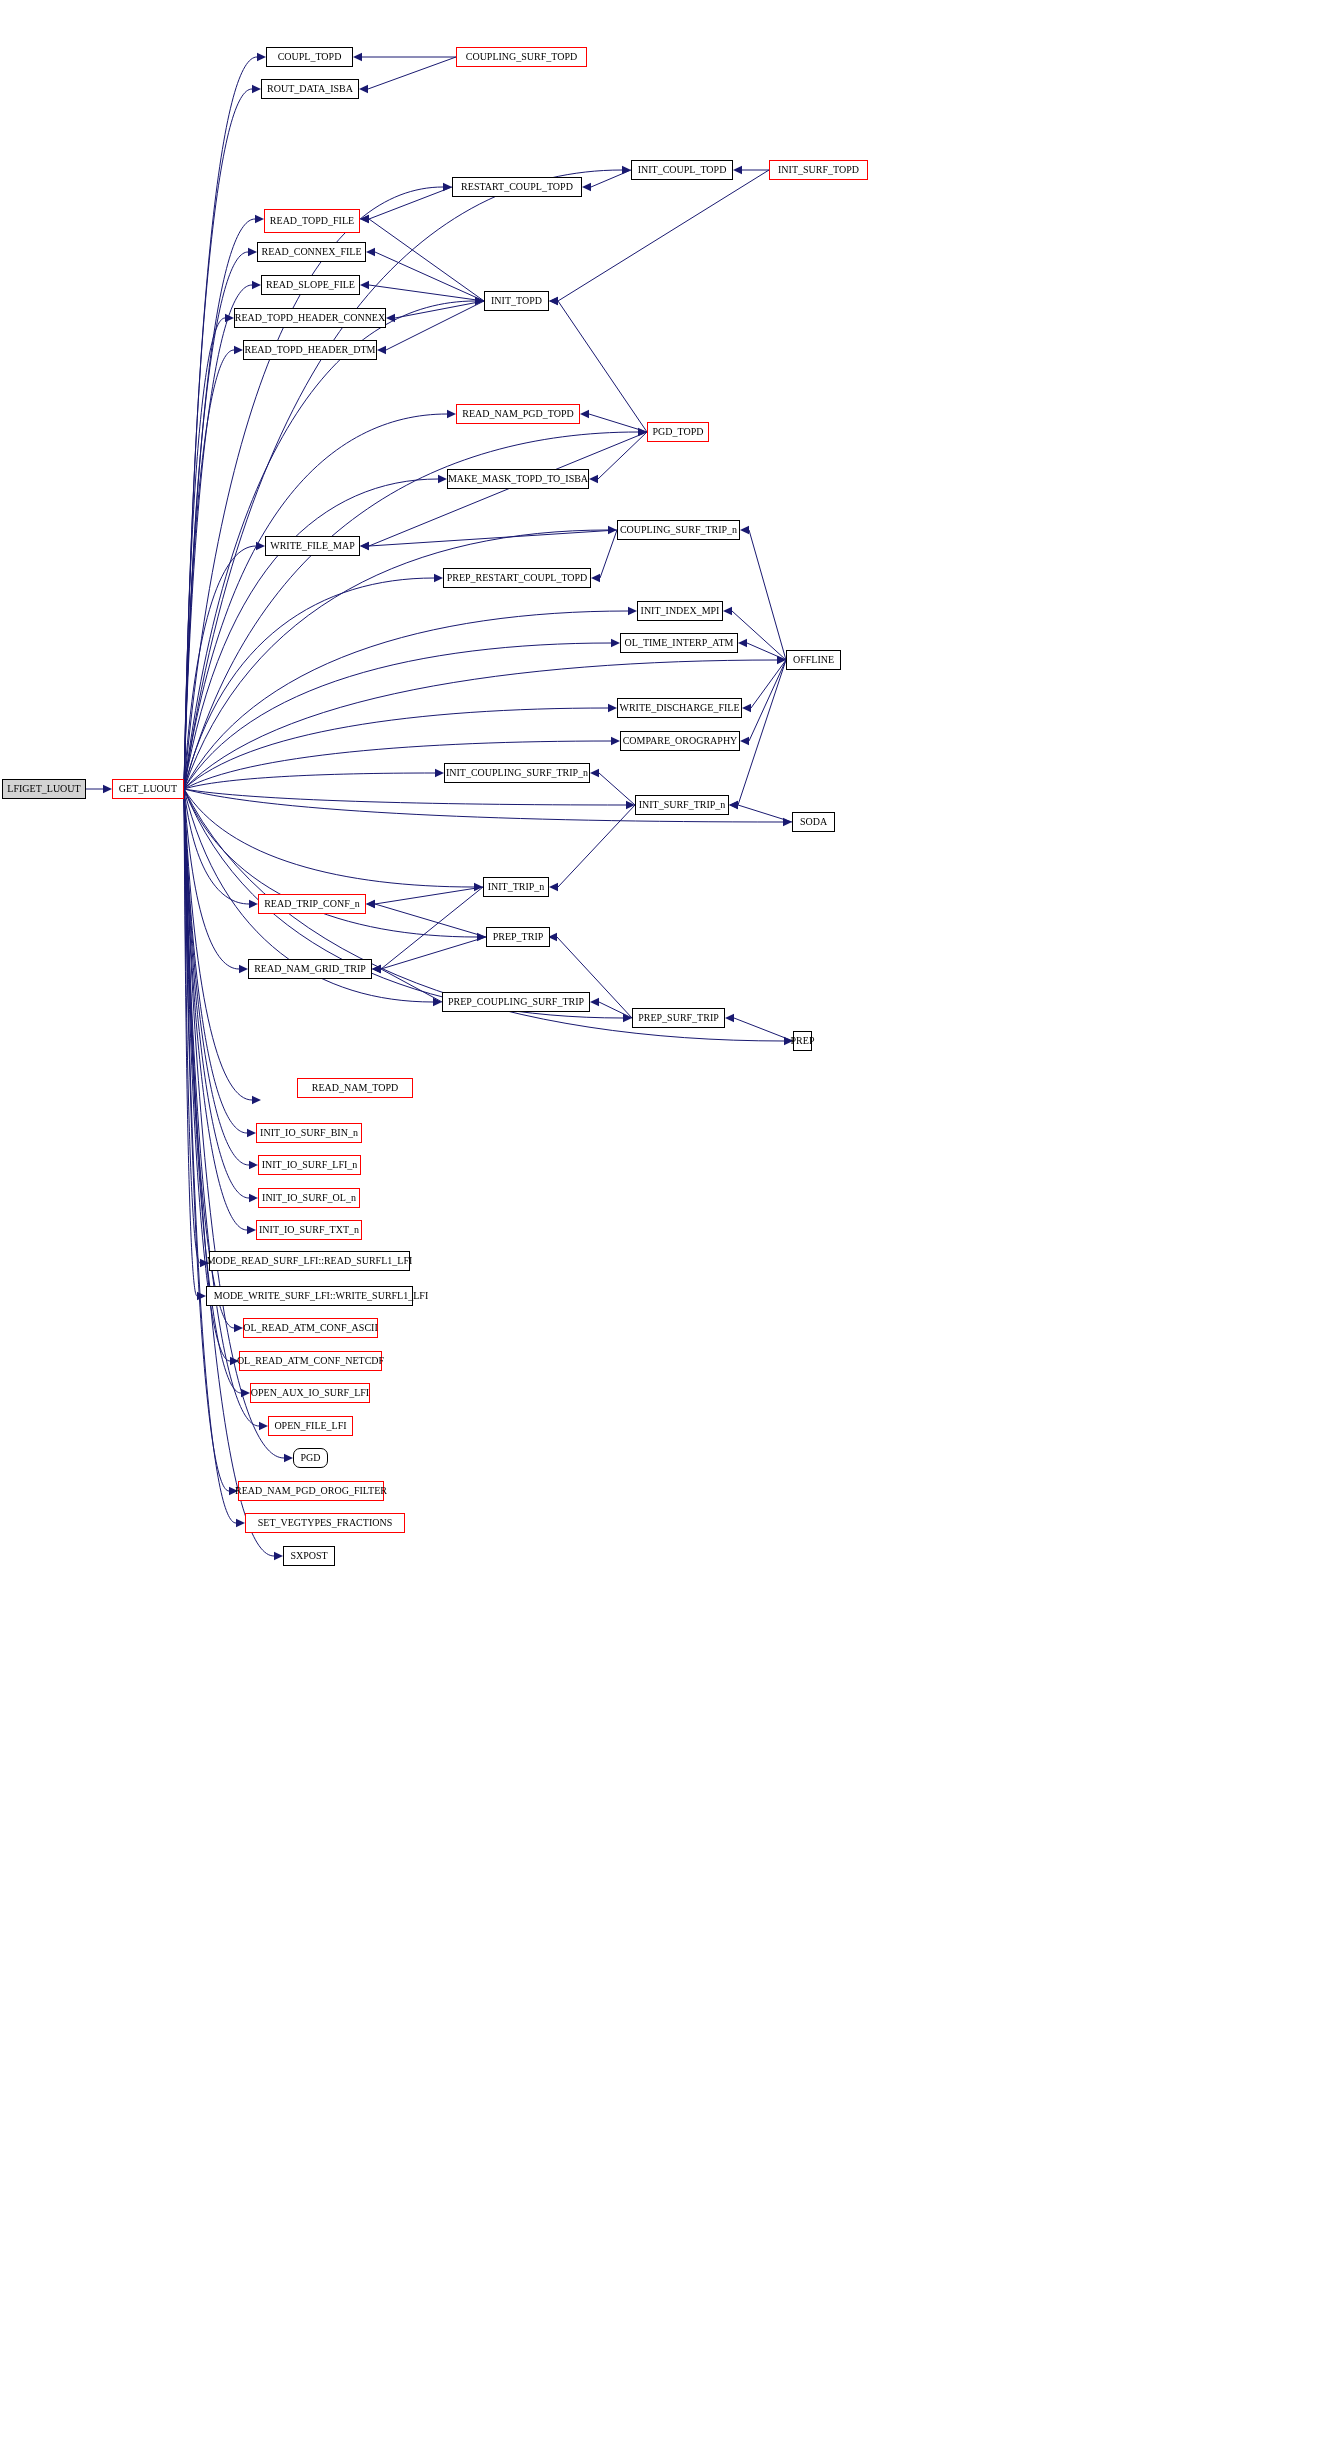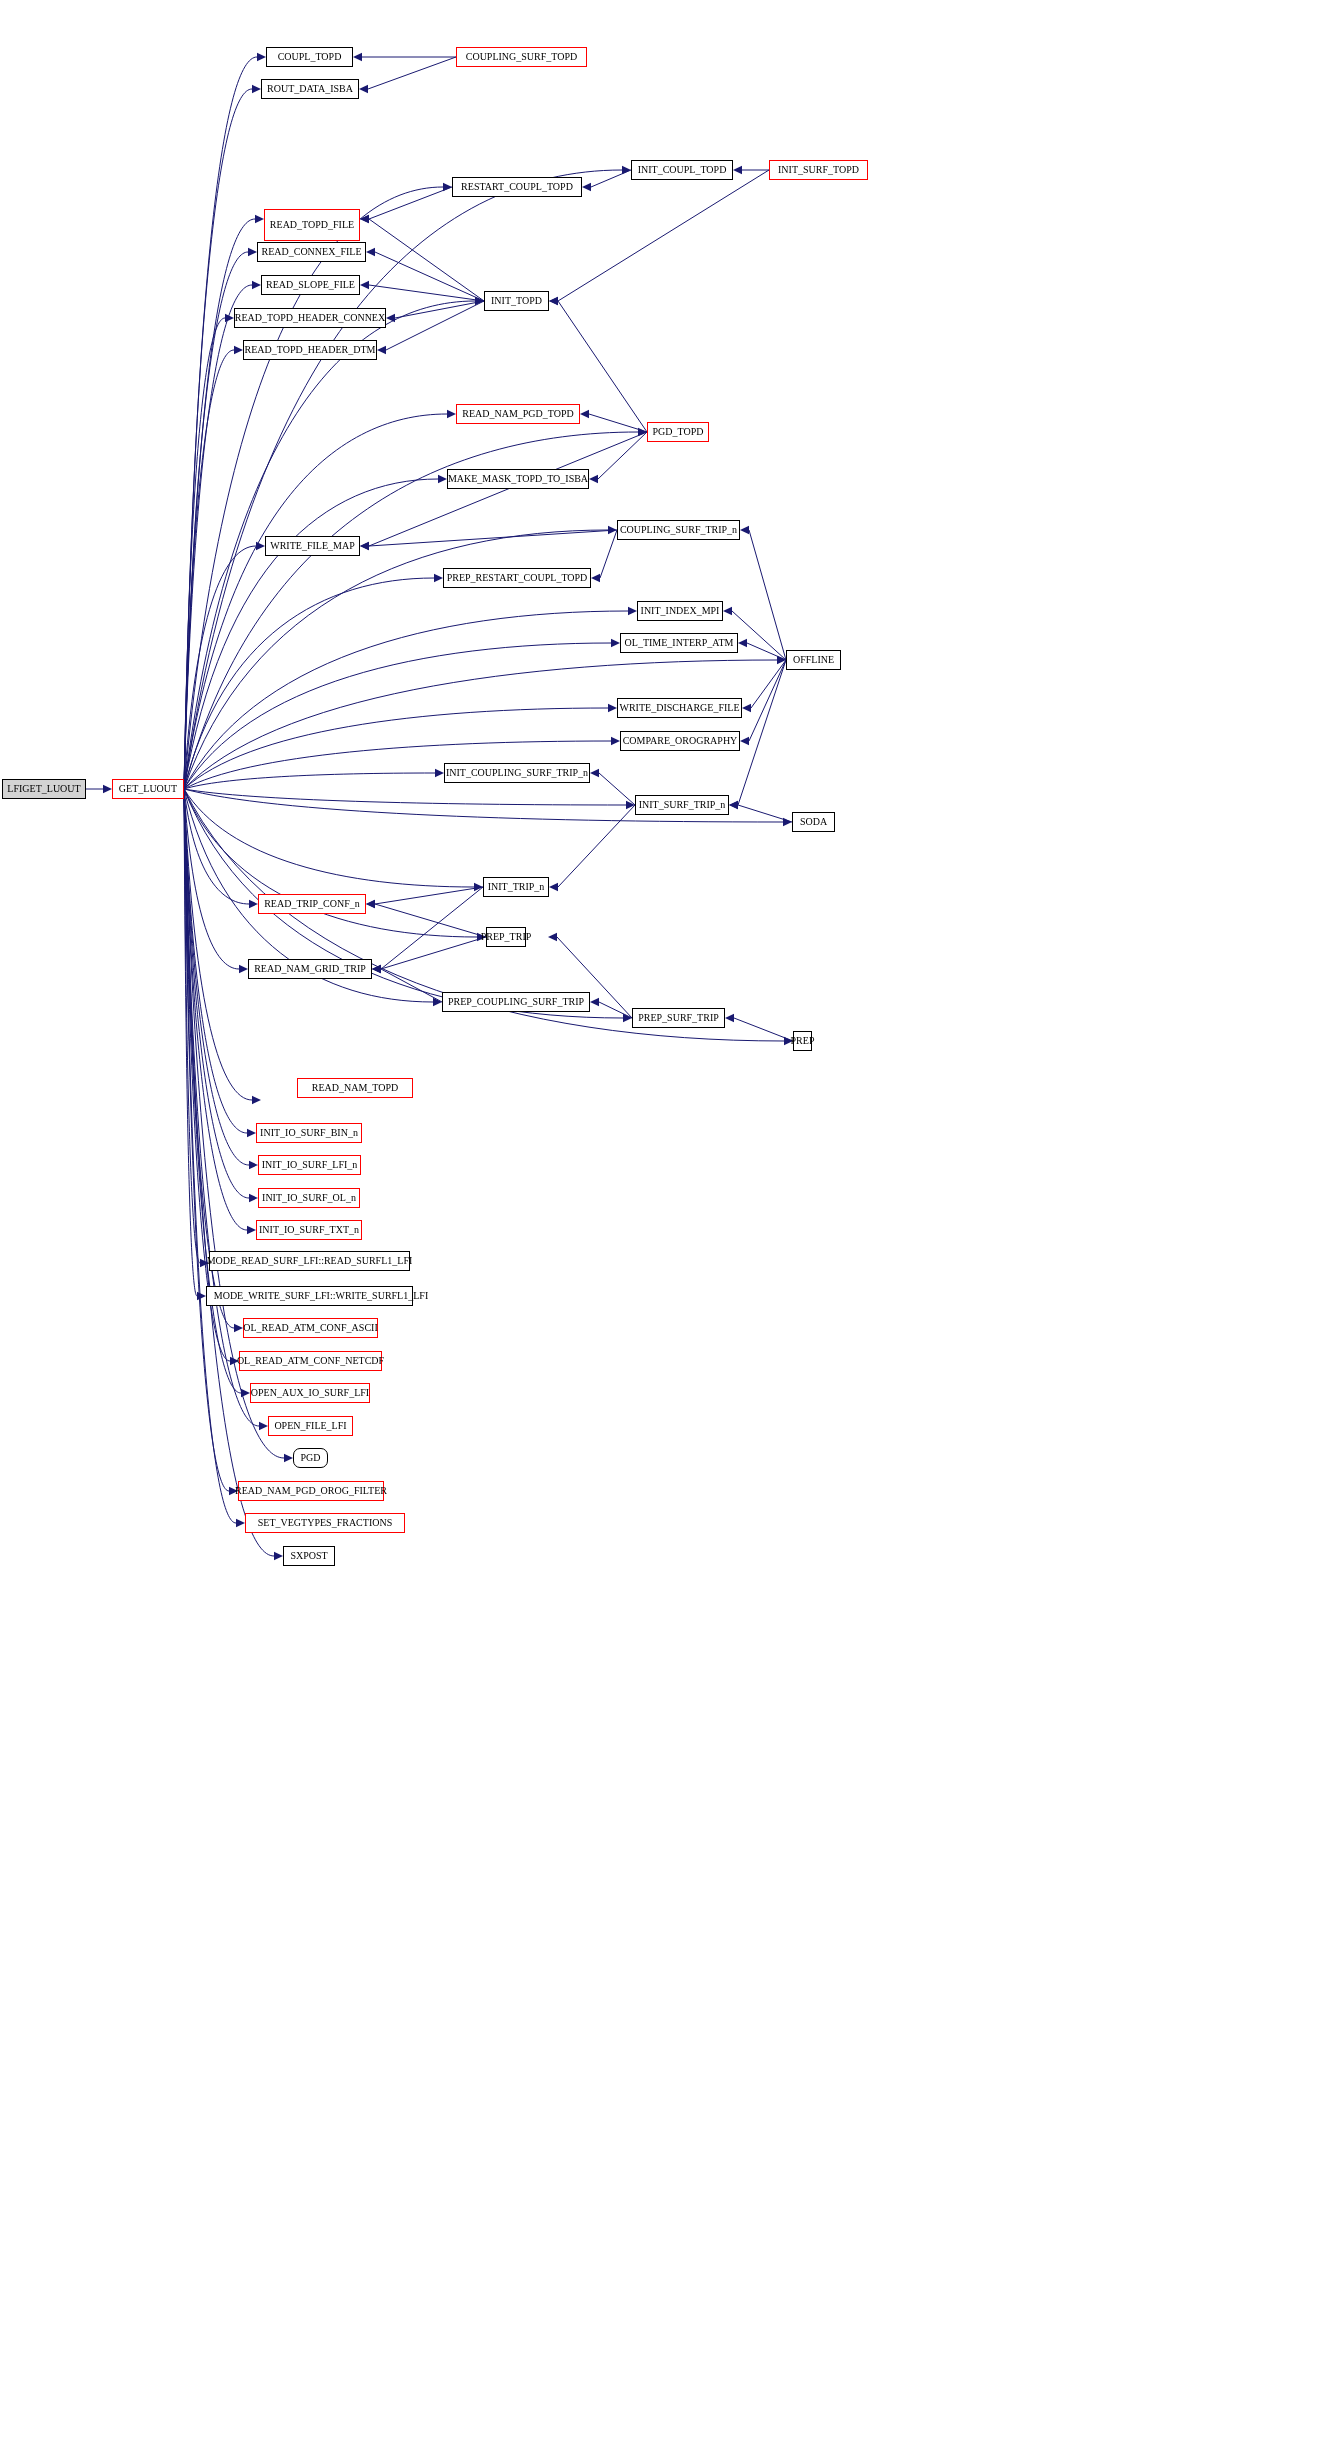--- a/index.html
+++ b/index.html
@@ -362,21 +362,21 @@
       </div>
       <div class="node" style="left: 631px; top: 160px; width: 102px; height: 20px;">
         <span>INIT_COUPL_TOPD</span>
       </div>
       <div class="node red" style="left: 769px; top: 160px; width: 99px; height: 20px;">
         <span>INIT_SURF_TOPD</span>
       </div>
       <div class="node" style="left: 452px; top: 177px; width: 130px; height: 20px;">
         <span>RESTART_COUPL_TOPD</span>
       </div>
-      <div class="node red" style="left: 264px; top: 209px; width: 96px; height: 32px;">
+      <div class="node red" style="left: 264px; top: 209px; width: 96px; height: 24px;">
         <span>READ_TOPD_FILE</span>
       </div>
       <div class="node" style="left: 257px; top: 242px; width: 109px; height: 20px;">
         <span>READ_CONNEX_FILE</span>
       </div>
       <div class="node" style="left: 261px; top: 275px; width: 99px; height: 20px;">
         <span>READ_SLOPE_FILE</span>
       </div>
       <div class="node" style="left: 484px; top: 291px; width: 65px; height: 20px;">
         <span>INIT_TOPD</span>
@@ -428,21 +428,21 @@
       </div>
       <div class="node" style="left: 792px; top: 812px; width: 43px; height: 20px;">
         <span>SODA</span>
       </div>
       <div class="node" style="left: 483px; top: 877px; width: 66px; height: 20px;">
         <span>INIT_TRIP_n</span>
       </div>
       <div class="node red" style="left: 258px; top: 894px; width: 108px; height: 20px;">
         <span>READ_TRIP_CONF_n</span>
       </div>
-      <div class="node" style="left: 486px; top: 927px; width: 40px; height: 20px;">
+      <div class="node" style="left: 486px; top: 927px; width: 64px; height: 20px;">
         <span>PREP_TRIP</span>
       </div>
       <div class="node" style="left: 248px; top: 959px; width: 124px; height: 20px;">
         <span>READ_NAM_GRID_TRIP</span>
       </div>
       <div class="node" style="left: 442px; top: 992px; width: 148px; height: 20px;">
         <span>PREP_COUPLING_SURF_TRIP</span>
       </div>
       <div class="node" style="left: 632px; top: 1008px; width: 93px; height: 20px;">
         <span>PREP_SURF_TRIP</span>

